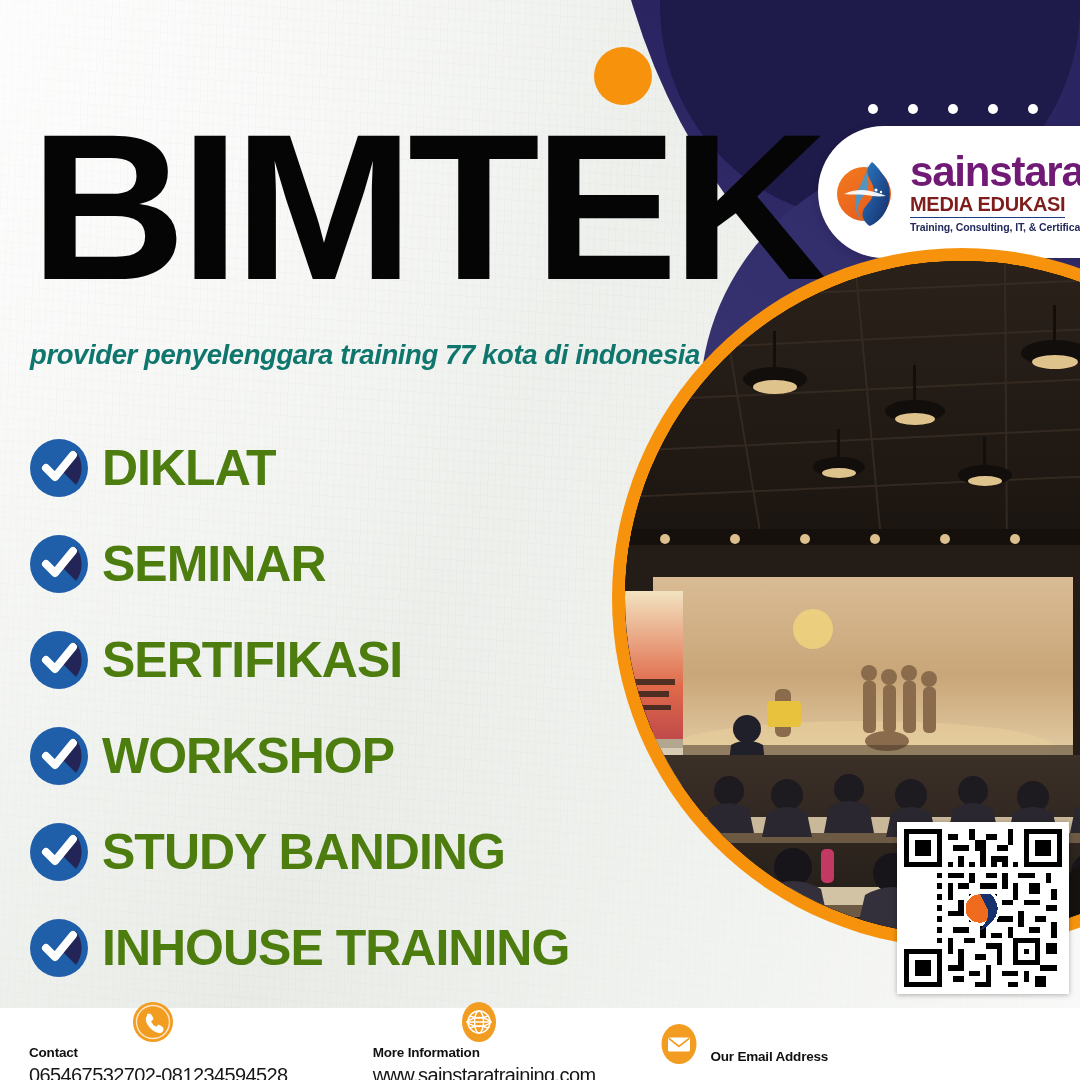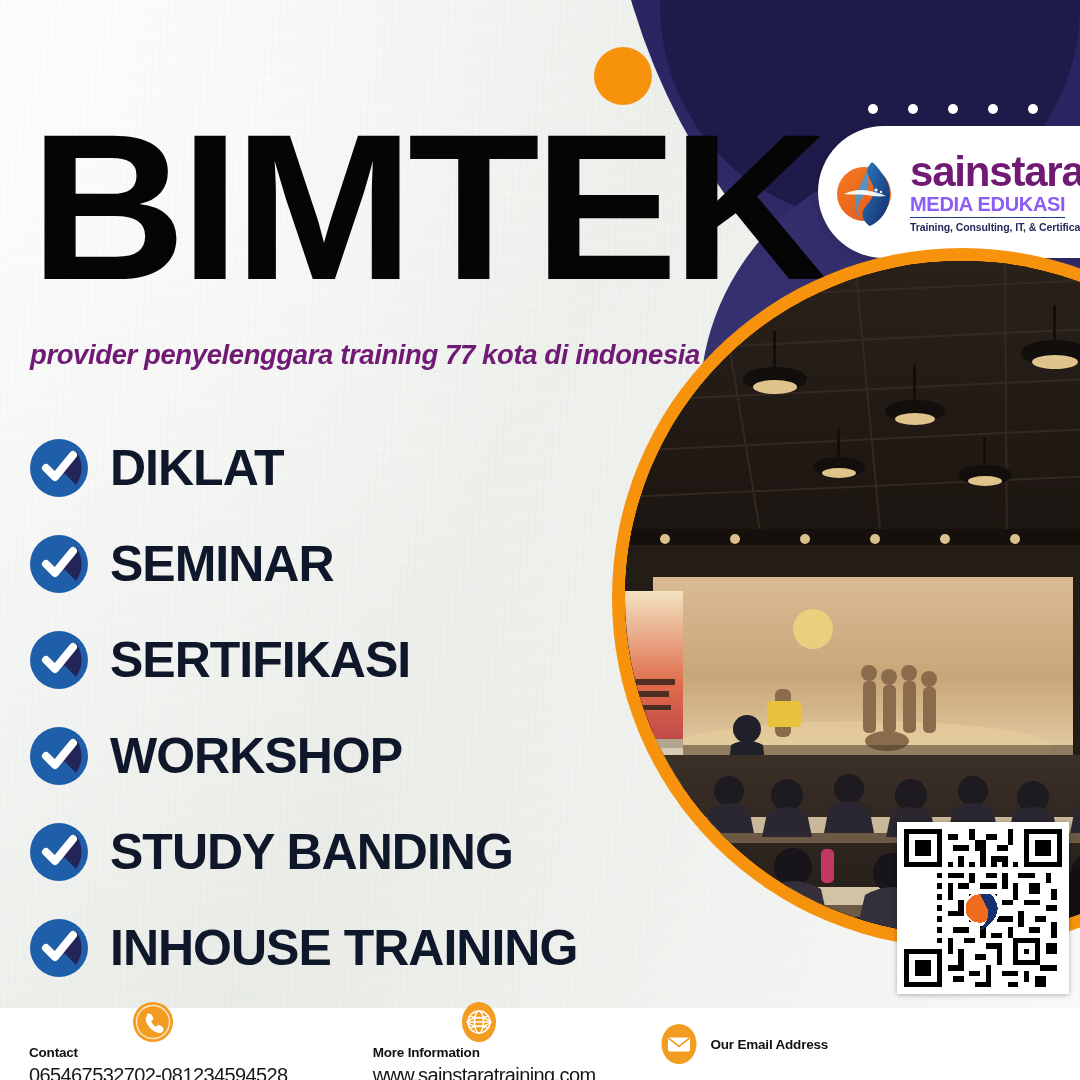--- a/index.html
+++ b/index.html
@@ -83,21 +83,21 @@
     box-shadow:0 2px 10px rgba(0,0,0,.12);
   }
   .logo-mark { width:72px; height:76px; flex:0 0 72px; }
   .logo-text { margin-left:6px; }
   .logo-word {
     font-size:42px; font-weight:700; letter-spacing:-1.2px;
     color:#701a75; line-height:1;
   }
   .logo-sub {
     font-size:20px; font-weight:700; letter-spacing:-.3px;
-    color:#8b5cf6; line-height:1.05; margin-top:1px;
+    color:#7f1d1d; line-height:1.05; margin-top:1px;
     border-bottom:1.5px solid #1c3f84; padding-bottom:2px;
     display:inline-block;
   }
   .logo-tag {
     font-size:10.5px; font-weight:700; color:#232a5c;
     margin-top:3px; letter-spacing:-.1px;
   }
 
   
   .title {
@@ -107,37 +107,37 @@
     font-weight:700; color:#050505;
     letter-spacing:-6px;
     font-family:"Liberation Sans", sans-serif;
     transform:scaleX(1.04);
     transform-origin:left top;
   }
   .subtitle {
     position:absolute;
     left:30px; top:339px;
     font-size:27.5px; font-weight:700; font-style:italic;
-    color:#701a75; letter-spacing:-.4px;
+    color:#0f766e; letter-spacing:-.4px;
   }
 
   
   .bullets {
     position:absolute;
     left:28px; top:420px;
     width:600px;
   }
   .bullet {
     display:flex; align-items:center;
     height:96px;
   }
   .check-icon { width:62px; height:62px; flex:0 0 62px; }
   .bullet-label {
-    margin-left:20px;
-    font-size:50px; font-weight:700; color:#0f172a;
+    margin-left:12px;
+    font-size:50px; font-weight:700; color:#4d7c0f;
     letter-spacing:-1px; white-space:nowrap;
   }
 
   
   .photo-ring {
     position:absolute;
     left:612px; top:248px;
     width:700px; height:700px;
     border-radius:50%;
     background:#f7920d;
@@ -168,21 +168,21 @@
   .footer {
     position:absolute;
     left:0; bottom:0;
     width:1080px; height:72px;
     background:#ffffff;
     display:flex; align-items:center;
   }
   .f-item { display:flex; align-items:center; }
   .f-item.contact { margin-left:18px;flex-direction:column; }
   .f-item.web { margin-left:74px;flex-direction:column; }
-  .f-item.mail { margin-left:62px; }
+  .f-item.mail { margin-left:62px;align-items:flex-end; }
   .f-icon { width:42px; height:42px; flex:0 0 42px; }
   .f-text { margin-left:11px; }
   .f-label {
     font-size:13.5px; font-weight:700; color:#111111;
     letter-spacing:-.2px; line-height:1.2;
   }
   .f-value {
     font-size:20px; font-weight:400; color:#171717;
     letter-spacing:-.6px; line-height:1.2; margin-top:1px;
   }

